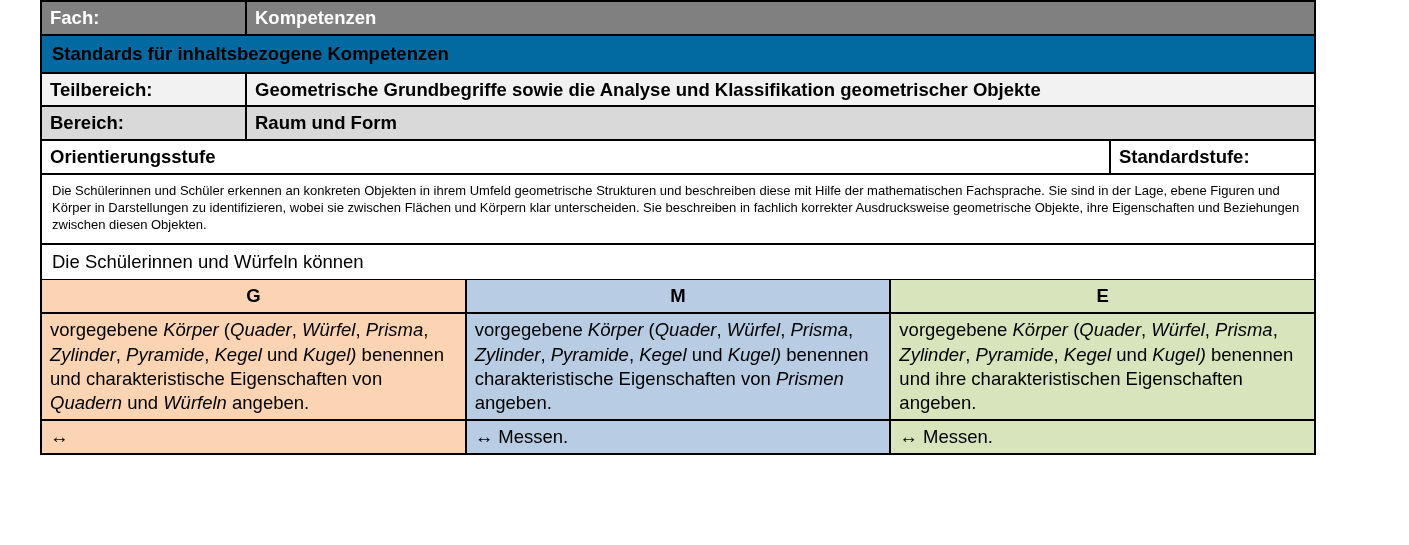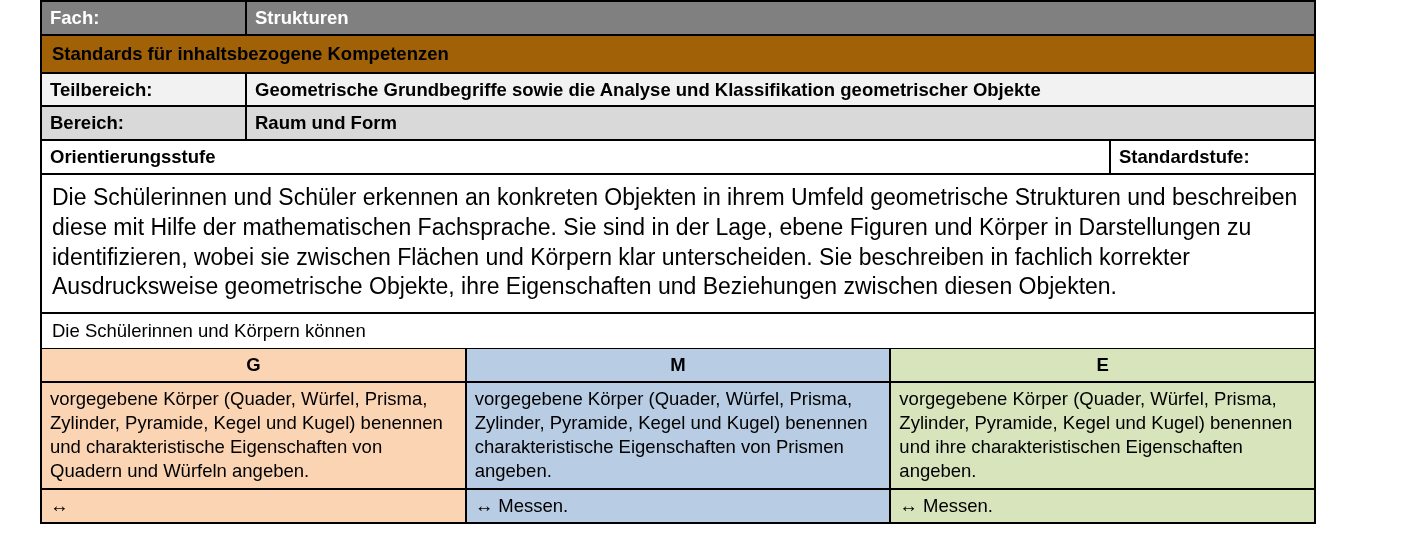--- a/index.html
+++ b/index.html
@@ -26,26 +26,26 @@
   .value-col { flex: 1; font-weight: bold; }
   .hdr-gray-dark { background: #808080; color: #fff; }
   .hdr-gray-light { background: #d9d9d9; color: #000; }
   .hdr-gray-lighter { background: #f2f2f2; color: #000; }
   .full-row {
     border: 1px solid #000;
     padding: 6px 10px;
     font-size: 18.5px;
     line-height: 1.3;
     font-weight: bold;
-    background: #a16207;
+    background: #0369a1;
   }
   .desc {
     border: 1px solid #000;
     padding: 8px 10px 10px 10px;
-    font-size: 23px;
+    font-size: 13px;
     line-height: 1.3;
     background: #fff;
     font-weight: normal;
   }
   .intro {
     border: 1px solid #000;
     border-bottom: none;
     padding: 6px 10px;
     font-size: 18.5px;
     background: #fff;
@@ -58,31 +58,31 @@
     padding: 4px 8px;
     font-size: 18.5px;
     line-height: 1.3;
   }
   .col-g { background: #fbd4b4; }
   .col-m { background: #b8cce4; }
   .col-e { background: #d7e4bc; }
   .gme-header { text-align: center; font-weight: bold; padding: 5px 8px; }
   .gme-body { font-weight: normal; padding: 6px 10px; }
   .gme-foot { font-weight: normal; padding: 6px 10px; font-size: 18.5px; }
-  .italic { }
+  .italic { font-style: italic; }
   .arrow { font-family: Arial, sans-serif; }
 </style>
 </head>
 <body>
 
 <div class="doc">
 
   <div class="row">
     <div class="cell label-col hdr-gray-dark">Fach:</div>
-    <div class="cell value-col hdr-gray-dark">Strukturen</div>
+    <div class="cell value-col hdr-gray-dark">Kompetenzen</div>
   </div>
 
   <div class="full-row">Standards für inhaltsbezogene Kompetenzen</div>
 
   <div class="row">
     <div class="cell label-col hdr-gray-lighter">Teilbereich:</div>
     <div class="cell value-col hdr-gray-lighter">Geometrische Grundbegriffe sowie die Analyse und Klassifikation geometrischer Objekte</div>
   </div>
 
   <div class="row">
@@ -90,21 +90,21 @@
     <div class="cell value-col hdr-gray-light">Raum und Form</div>
   </div>
 
   <div class="row">
     <div class="cell value-col" style="background:#fff">Orientierungsstufe</div>
     <div class="cell label-col" style="background:#fff">Standardstufe:</div>
   </div>
 
   <div class="desc">Die Schülerinnen und Schüler erkennen an konkreten Objekten in ihrem Umfeld geometrische Strukturen und beschreiben diese mit Hilfe der mathematischen Fachsprache. Sie sind in der Lage, ebene Figuren und Körper in Darstellungen zu identifizieren, wobei sie zwischen Flächen und Körpern klar unterscheiden. Sie beschreiben in fachlich korrekter Ausdrucksweise geometrische Objekte, ihre Eigenschaften und Beziehun­gen zwischen diesen Objekten.</div>
 
-  <div class="intro">Die Schülerinnen und Körpern können</div>
+  <div class="intro">Die Schülerinnen und Würfeln können</div>
 
   <div class="gme-row">
     <div class="col col-g gme-header">G</div>
     <div class="col col-m gme-header">M</div>
     <div class="col col-e gme-header">E</div>
   </div>
 
   <div class="gme-row">
     <div class="col col-g gme-body">
       <span>vorgegebene </span><span class="italic">Körper</span><span> (</span><span class="italic">Quader</span><span>, </span><span class="italic">Würfel</span><span>, </span><span class="italic">Prisma</span><span>, </span><span class="italic">Zylinder</span><span>, </span><span class="italic">Pyramide</span><span>, </span><span class="italic">Kegel</span><span> und </span><span class="italic">Kugel)</span><span> benen­nen und charakteristische Eigenschaften von </span><span class="italic">Quadern</span><span> und </span><span class="italic">Würfeln</span><span> angeben.</span>

